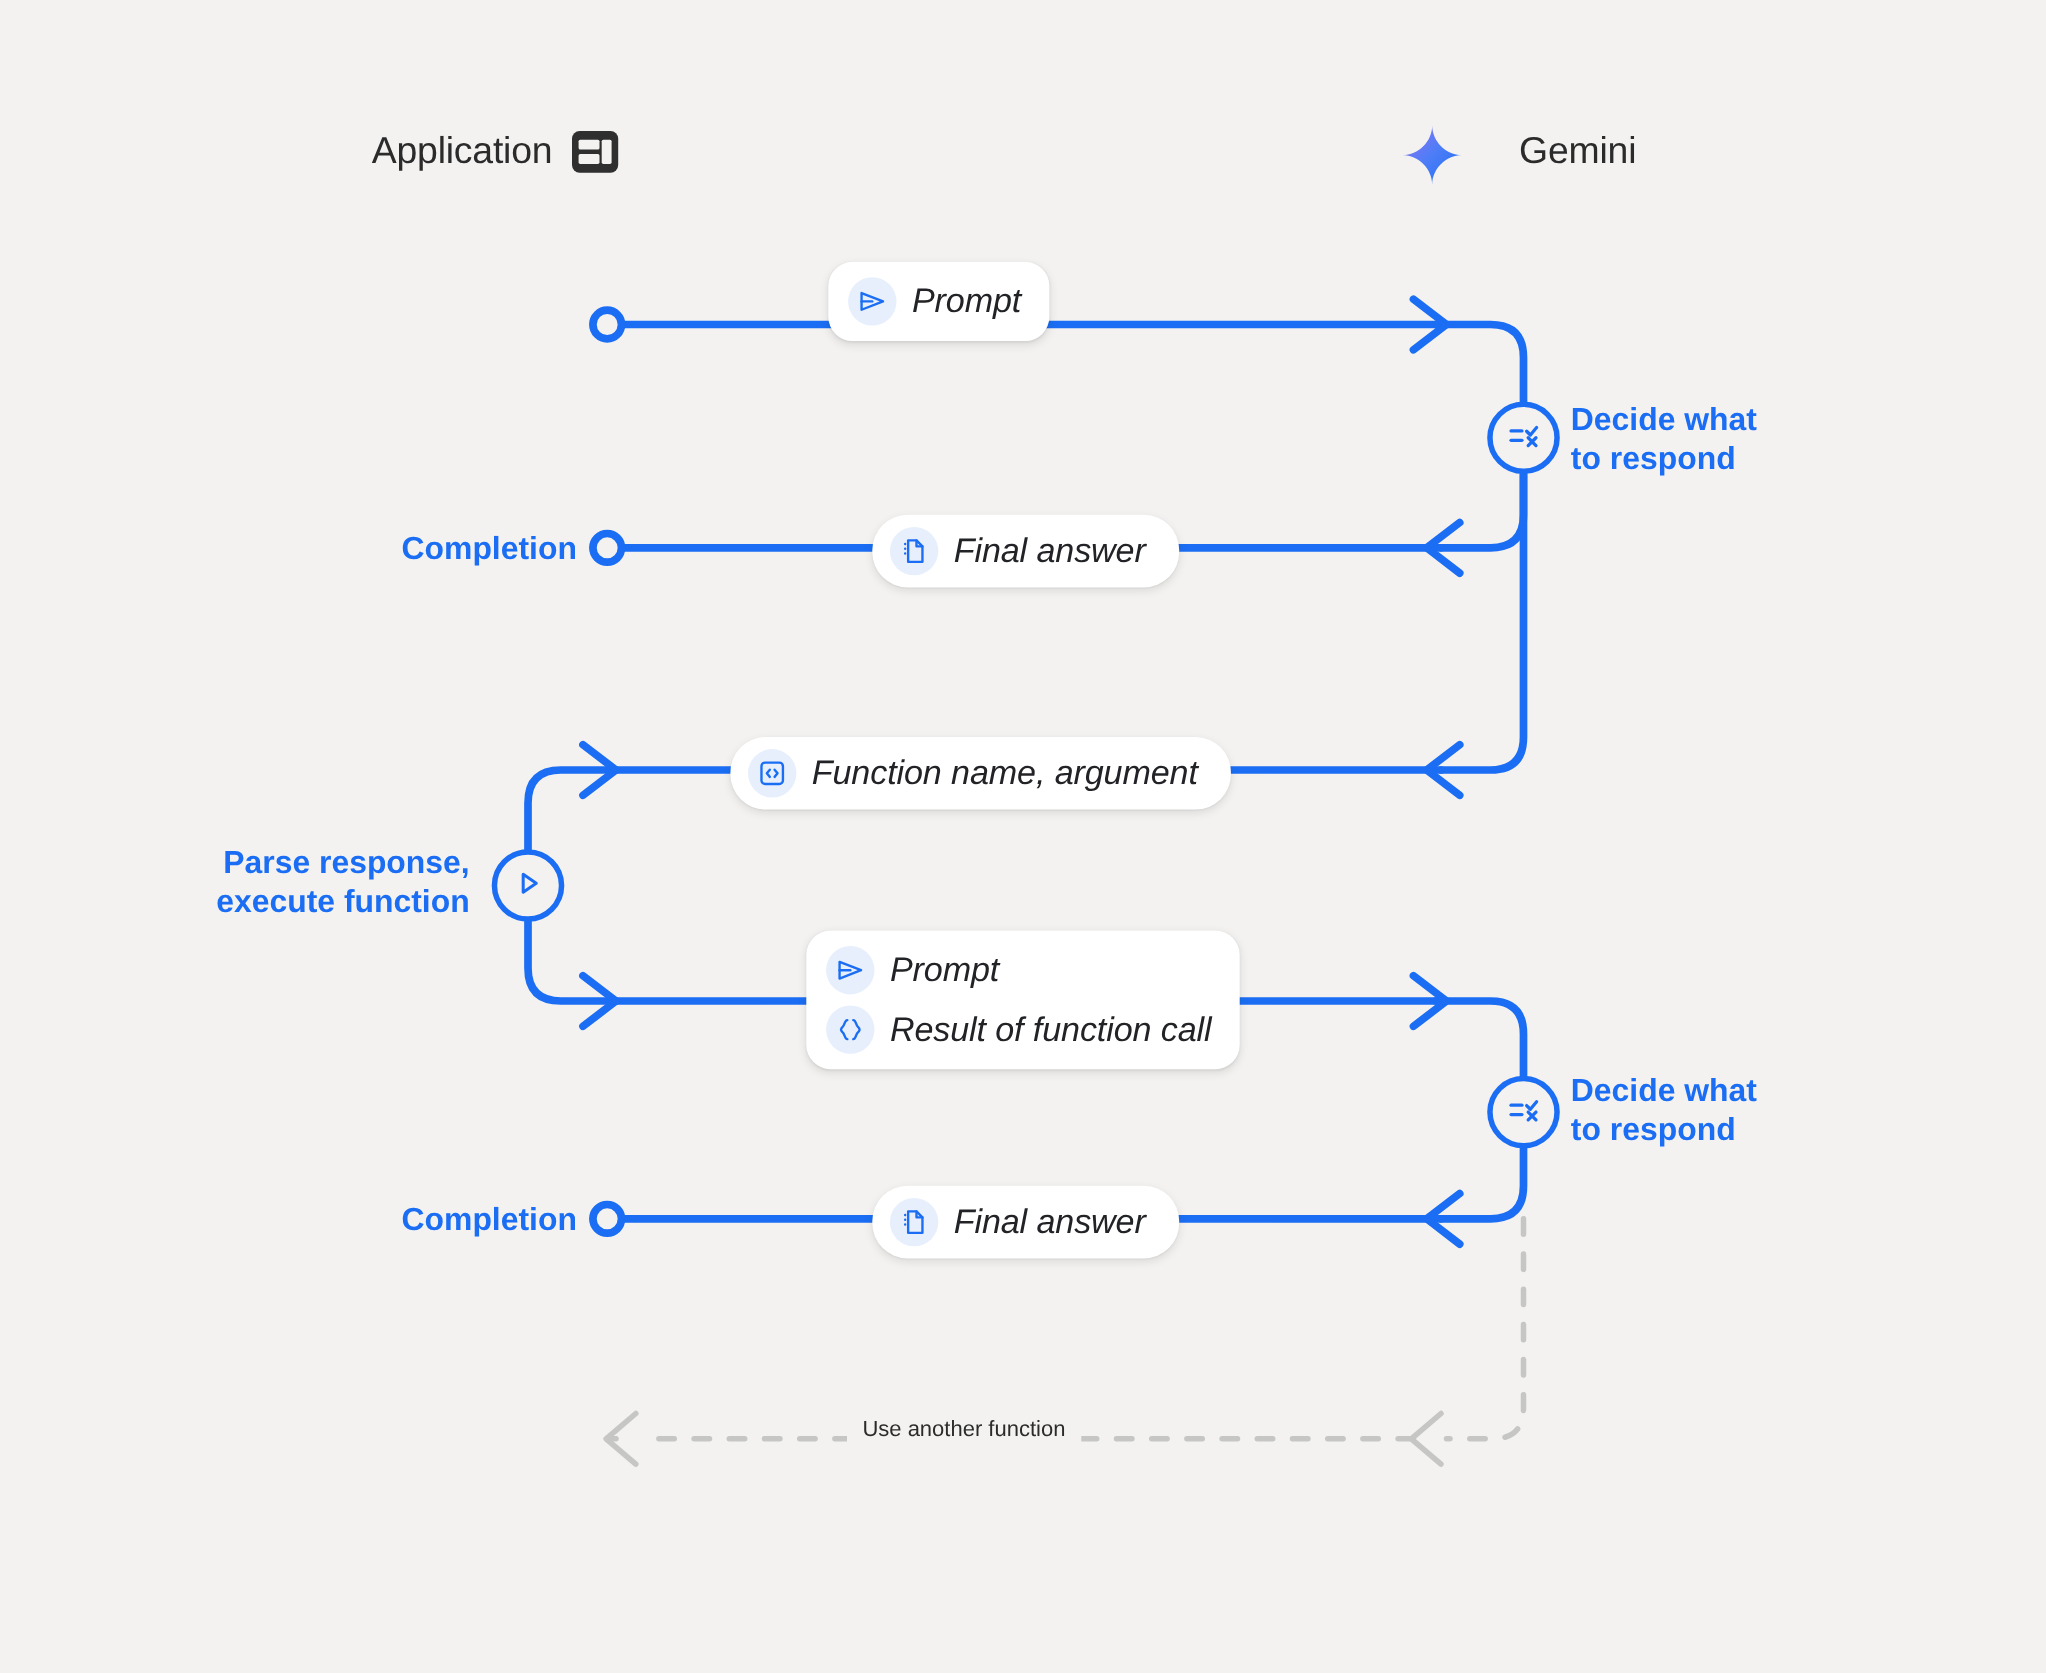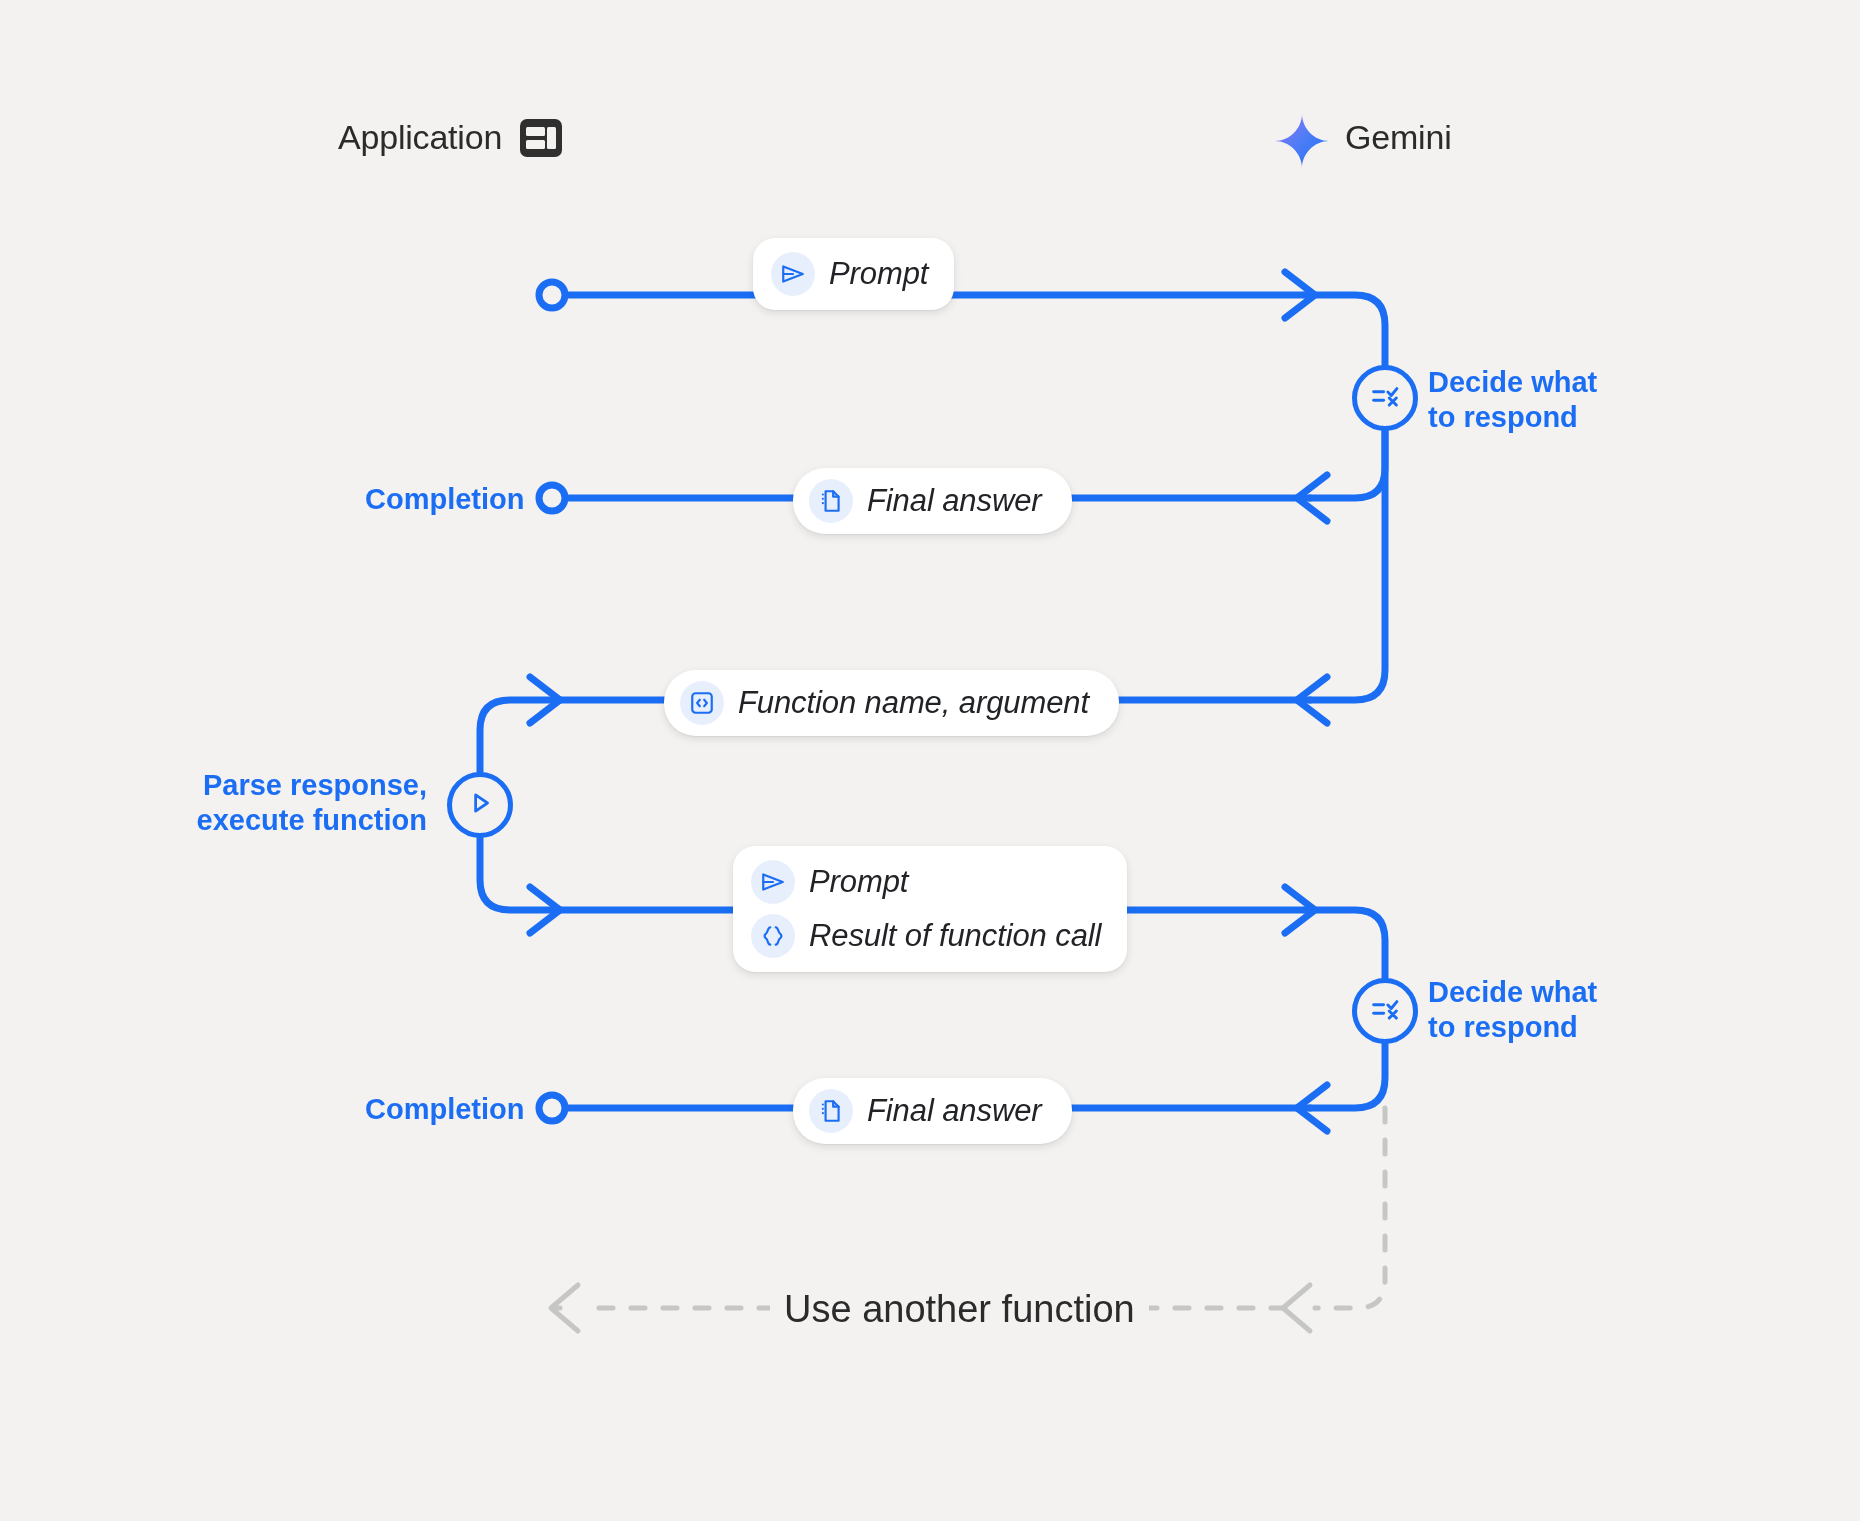--- a/index.html
+++ b/index.html
@@ -109,21 +109,21 @@
     line-height: 1.22;
     color: #1b6ef3;
     font-weight: 700;
     white-space: pre-line;
     z-index: 4;
   }
   .caption.right-align { text-align: right; }
 
   .loop-label {
     position: absolute;
-    font-size: 38px;
+    font-size: 20px;
     color: #2b2b2b;
     background: #f3f2f0;
     padding: 0 14px;
     z-index: 4;
     white-space: nowrap;
   }
 
   
   .proc-node {
     position: absolute;
@@ -210,21 +210,21 @@
     <g transform="translate(1275,114)">
       <path d="M27 0 C27 14.4 39.6 27 54 27 C39.6 27 27 39.6 27 54 C27 39.6 14.4 27 0 27 C14.4 27 27 14.4 27 0 Z" fill="url(#sparkGrad)"></path>
     </g>
   </svg>
 
   <div class="lane-header" style="left:338px; top:118px;">
     <span class="lane-title">Application</span>
     <span class="app-icon"></span>
   </div>
 
-  <div class="lane-header" style="left:1345px; top:118px;">
+  <div class="lane-header" style="left:1381px; top:118px;">
     <span class="lane-title">Gemini</span>
   </div>
 
   <div class="chip" style="left:753px; top:238px;">
     <div class="chip-row">
       <span class="badge">
         <svg width="26" height="26" viewBox="0 0 24 24" fill="none" stroke="#1b6ef3" stroke-width="2" stroke-linejoin="round" stroke-linecap="round">
           <path d="M3 5 L21 12 L3 19 Z"></path>
           <path d="M3 12 H12"></path>
         </svg>

